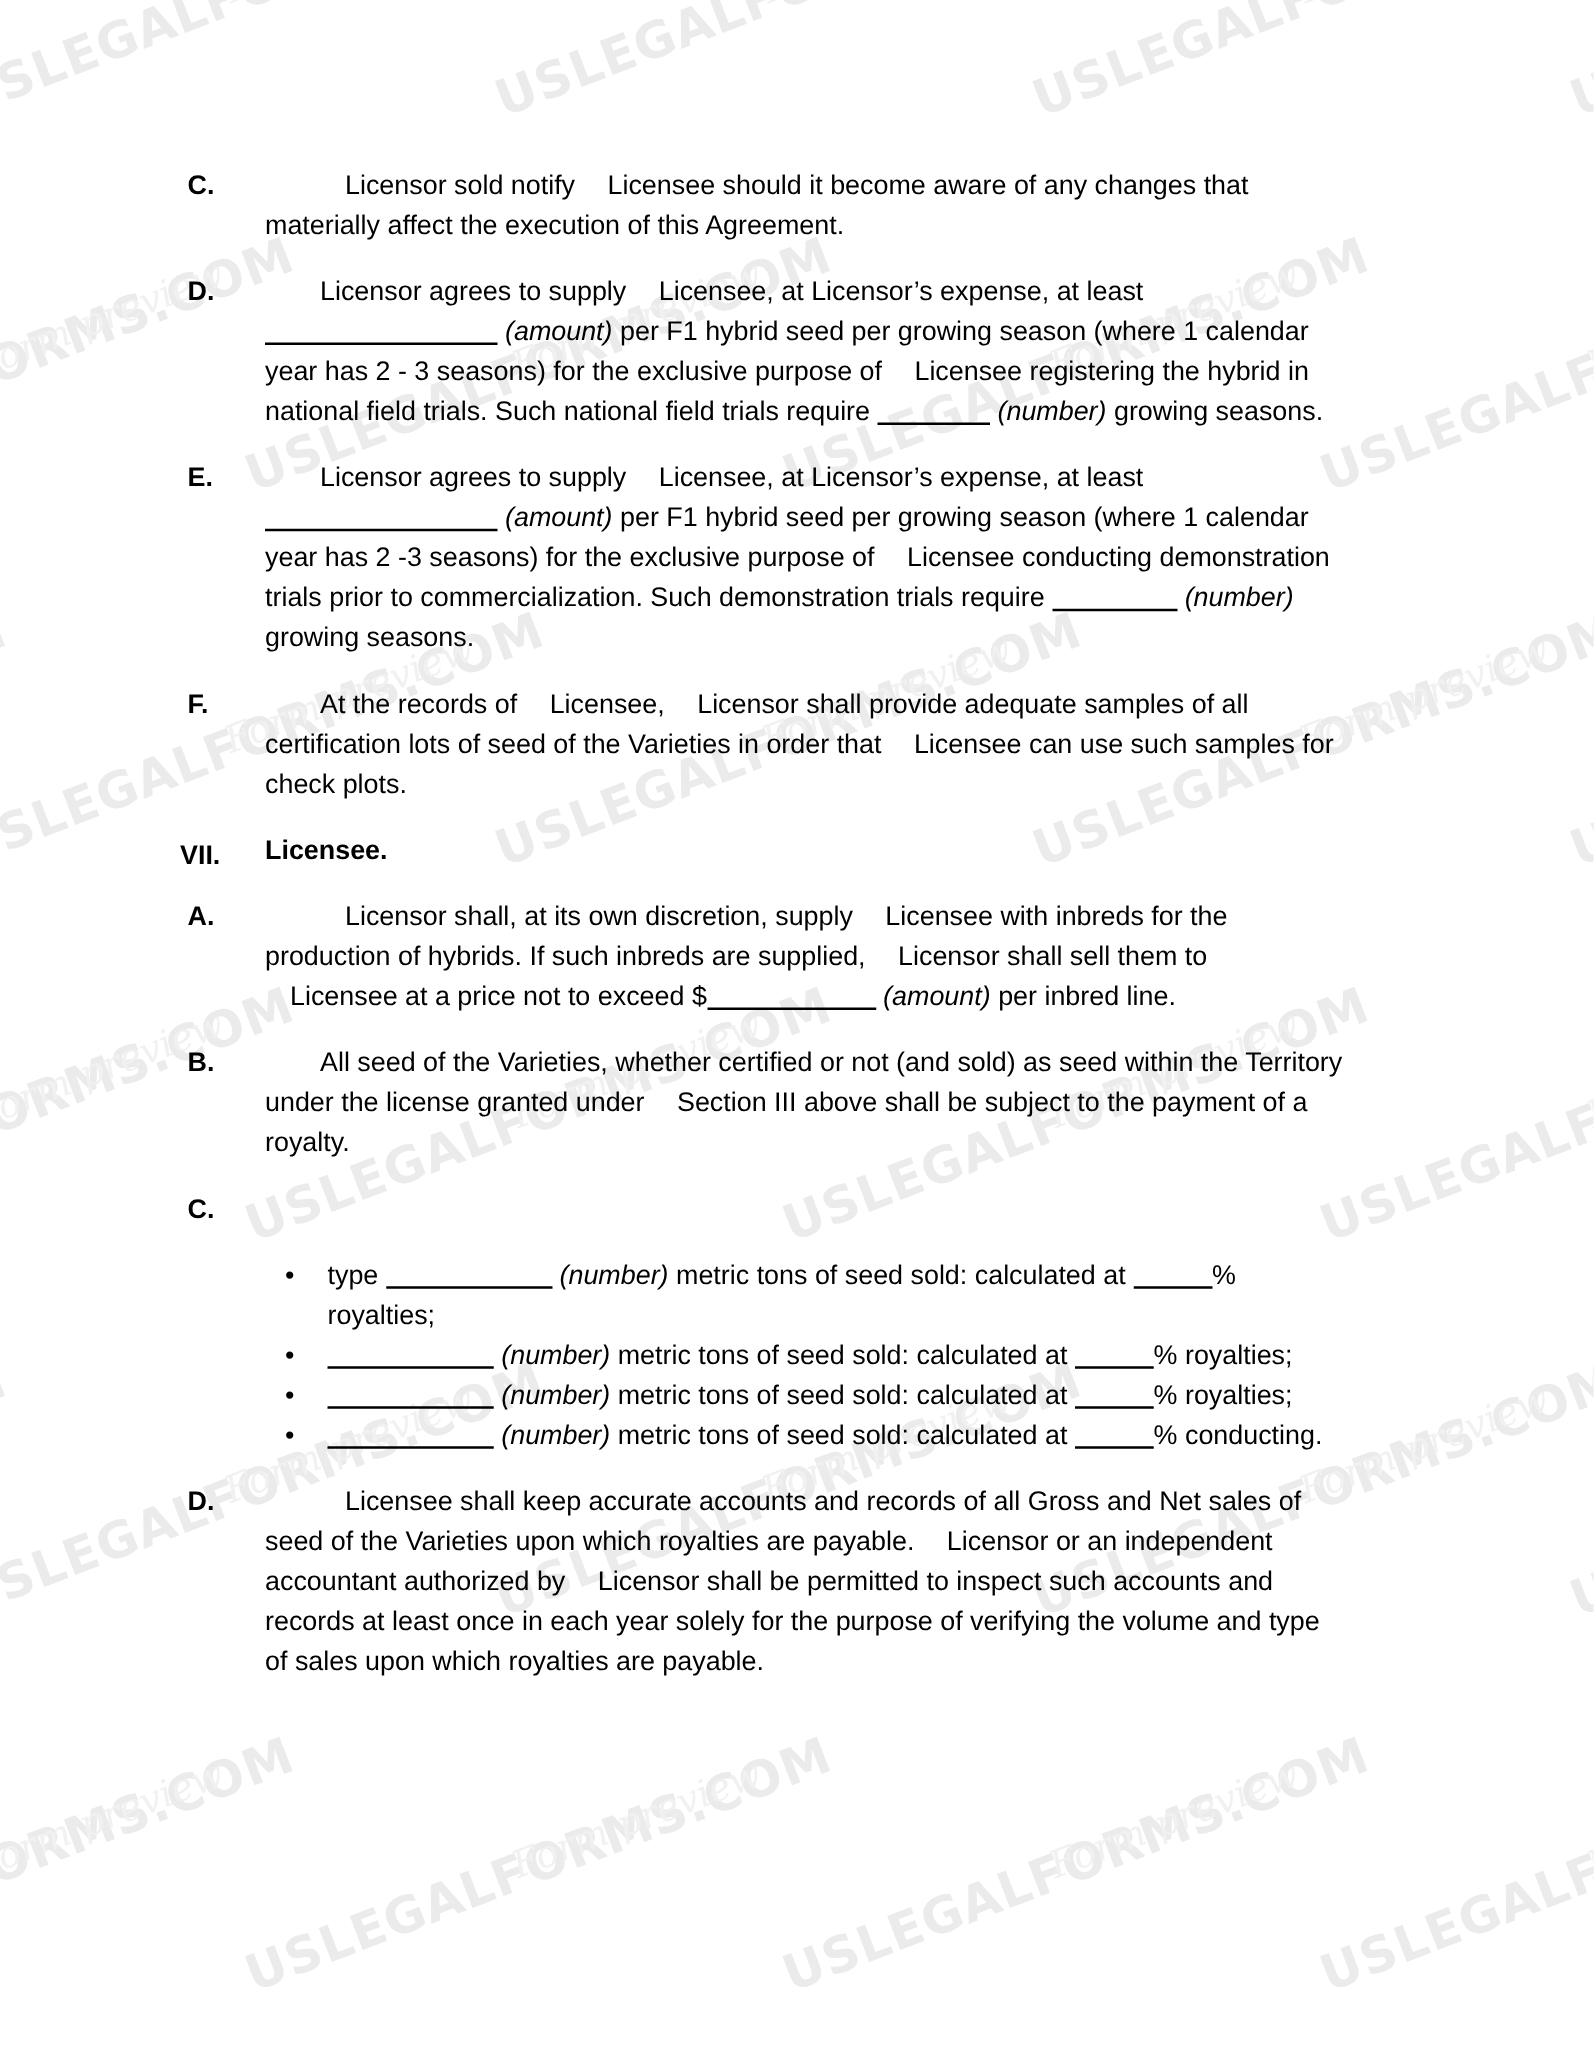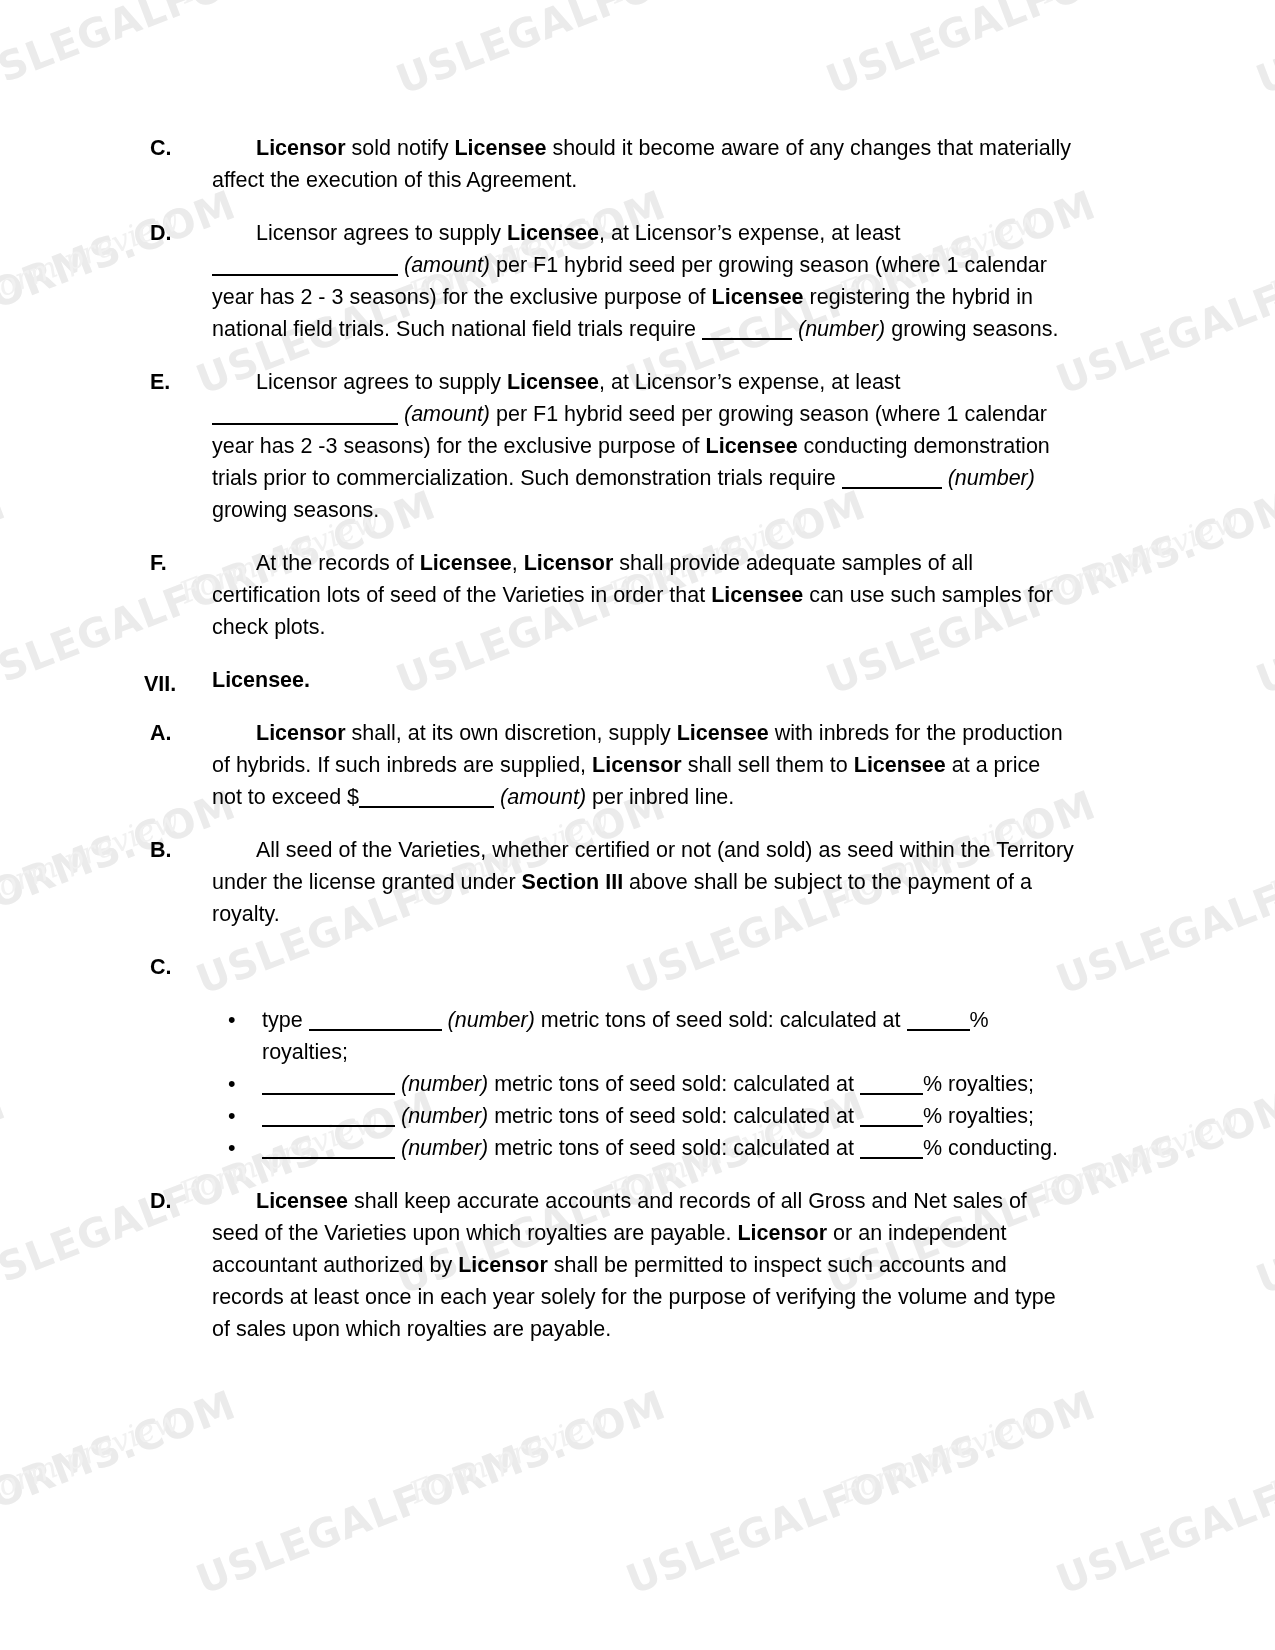--- a/index.html
+++ b/index.html
@@ -67,21 +67,21 @@
   .para .marker {
     position: absolute;
     left: -62px;
     top: 0;
     font-weight: bold;
   }
   .para .lead-gap {
     display: inline-block;
     width: 44px;
   }
-  b, .b { font-weight: bold; }
+  b, .b { font-weight: normal; margin-left: 20px; }
   i, .i { font-style: italic; }
 
   .blank {
     display: inline-block;
     border-bottom: 2px solid #000;
     vertical-align: -4px;
     height: 20px;
   }
   .blank-amount { width: 186px; }
   .blank-number-sm { width: 90px; }

